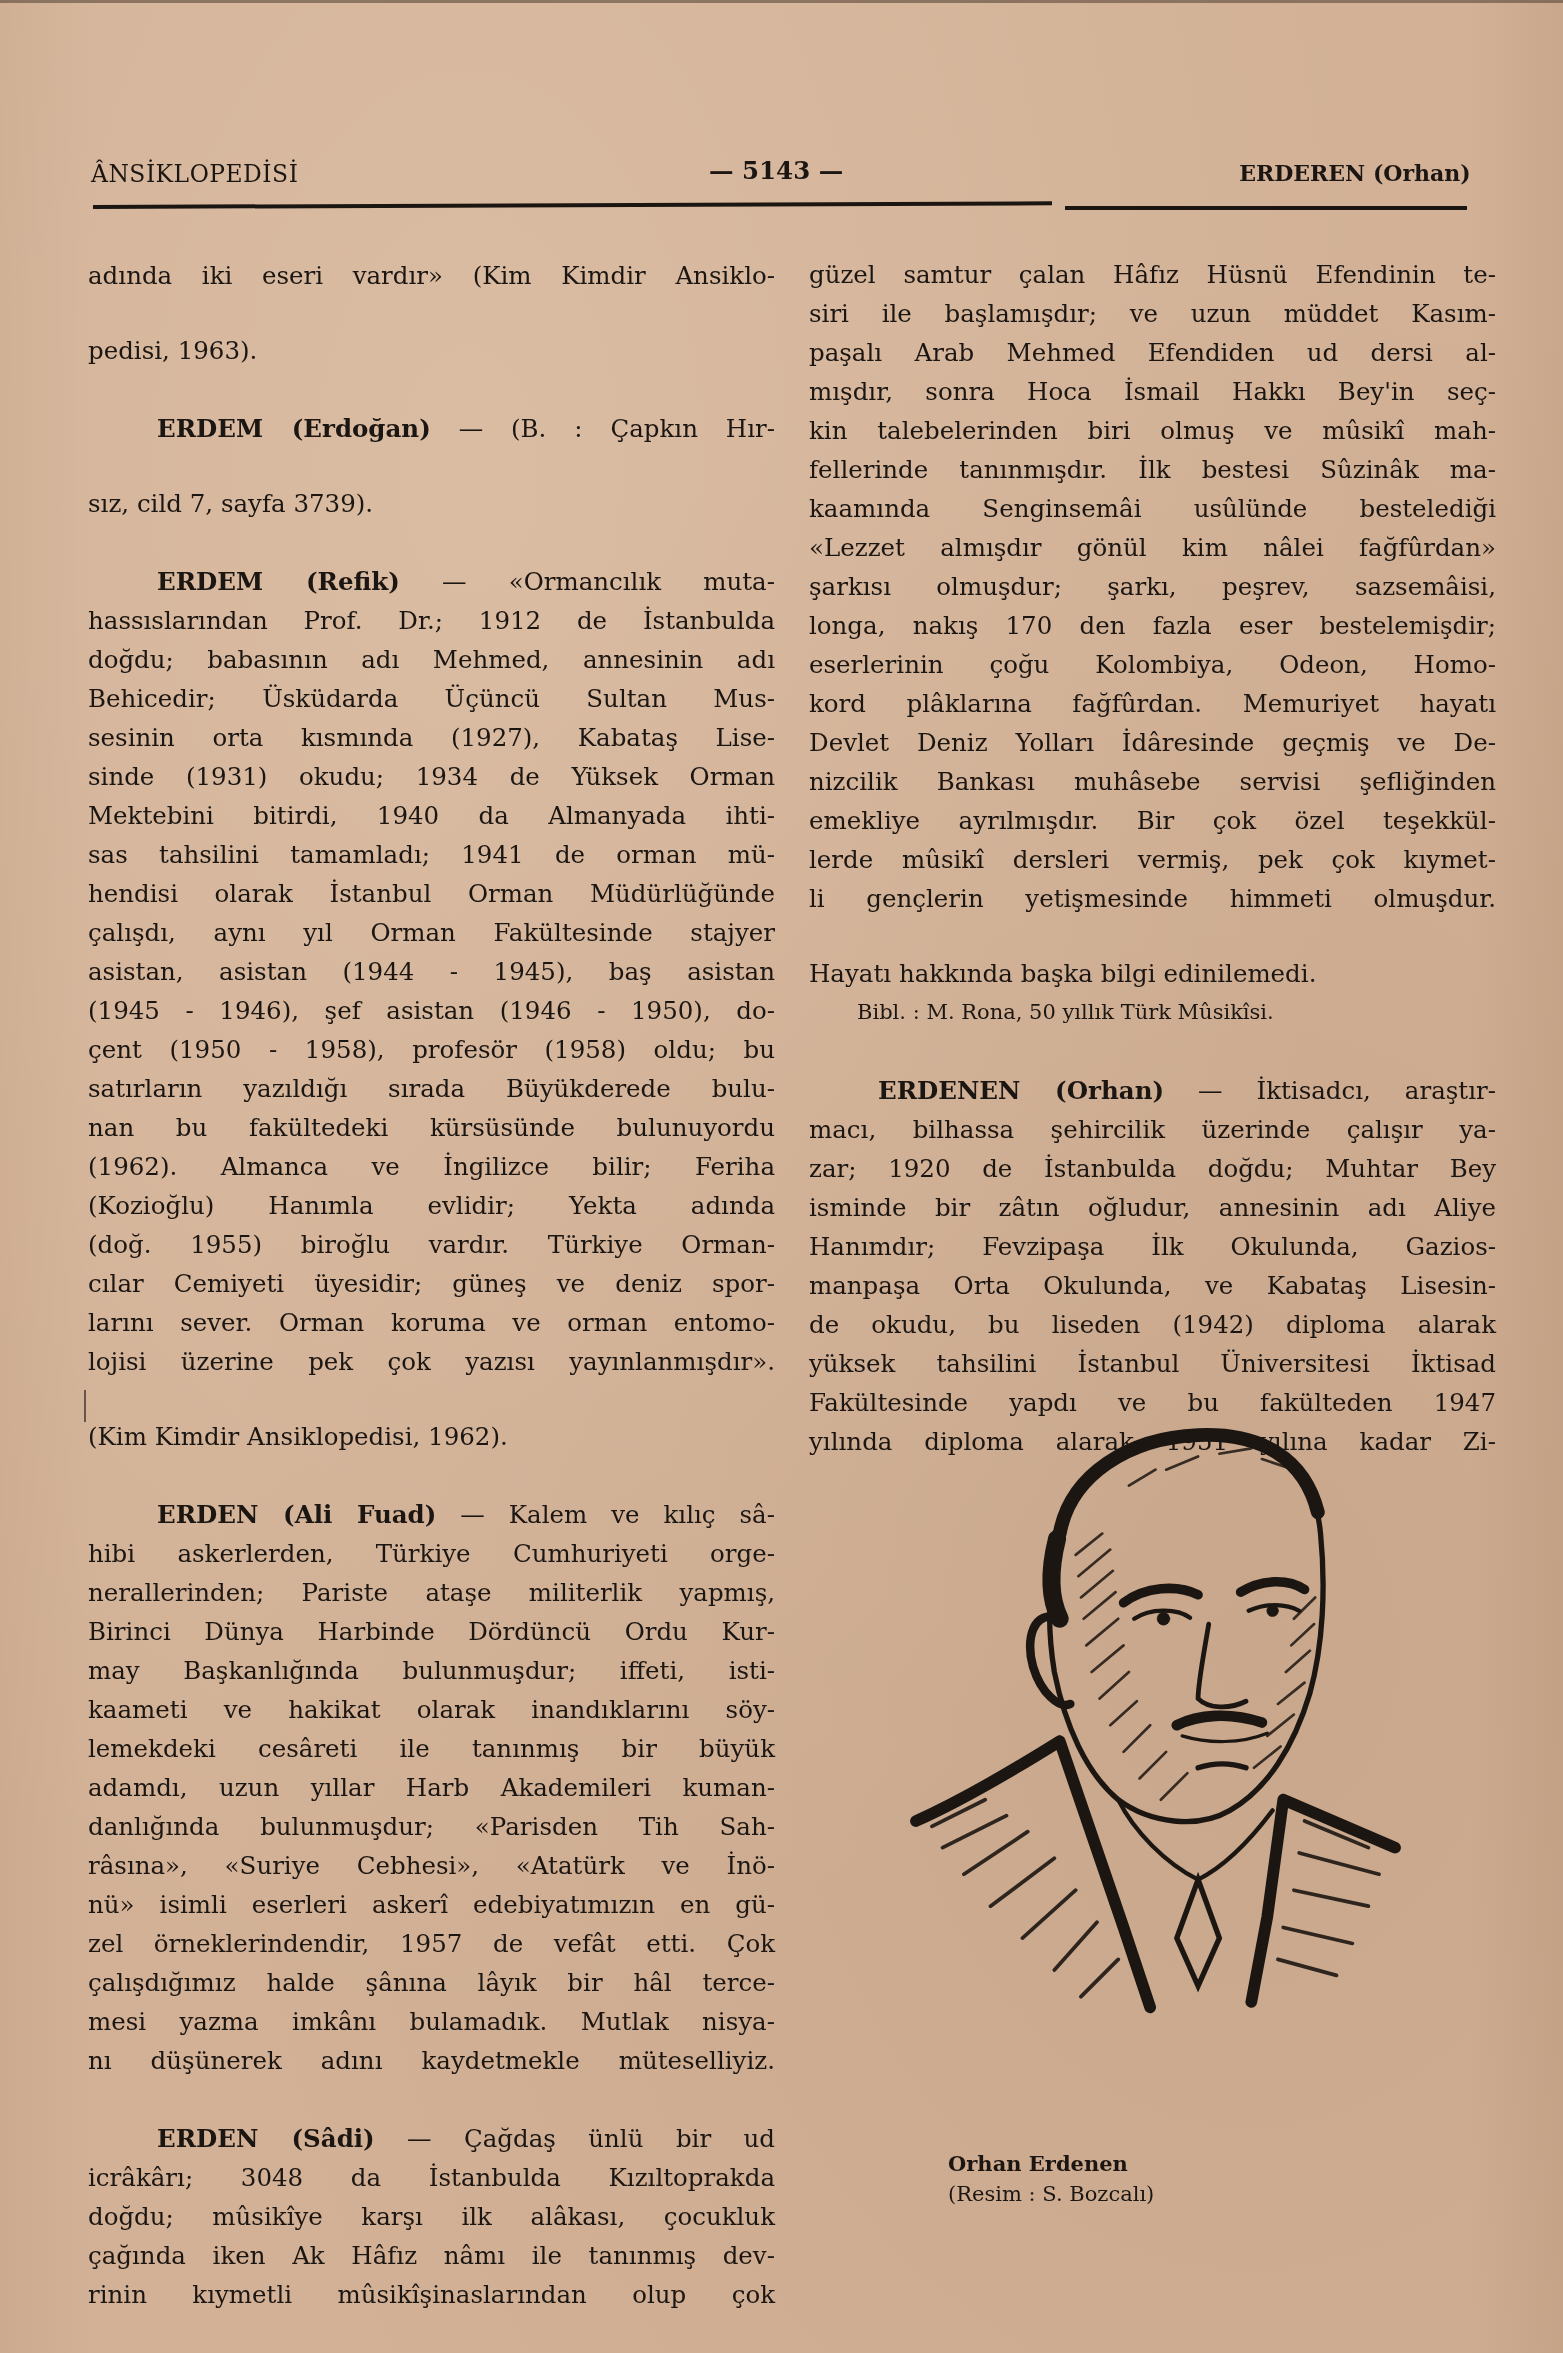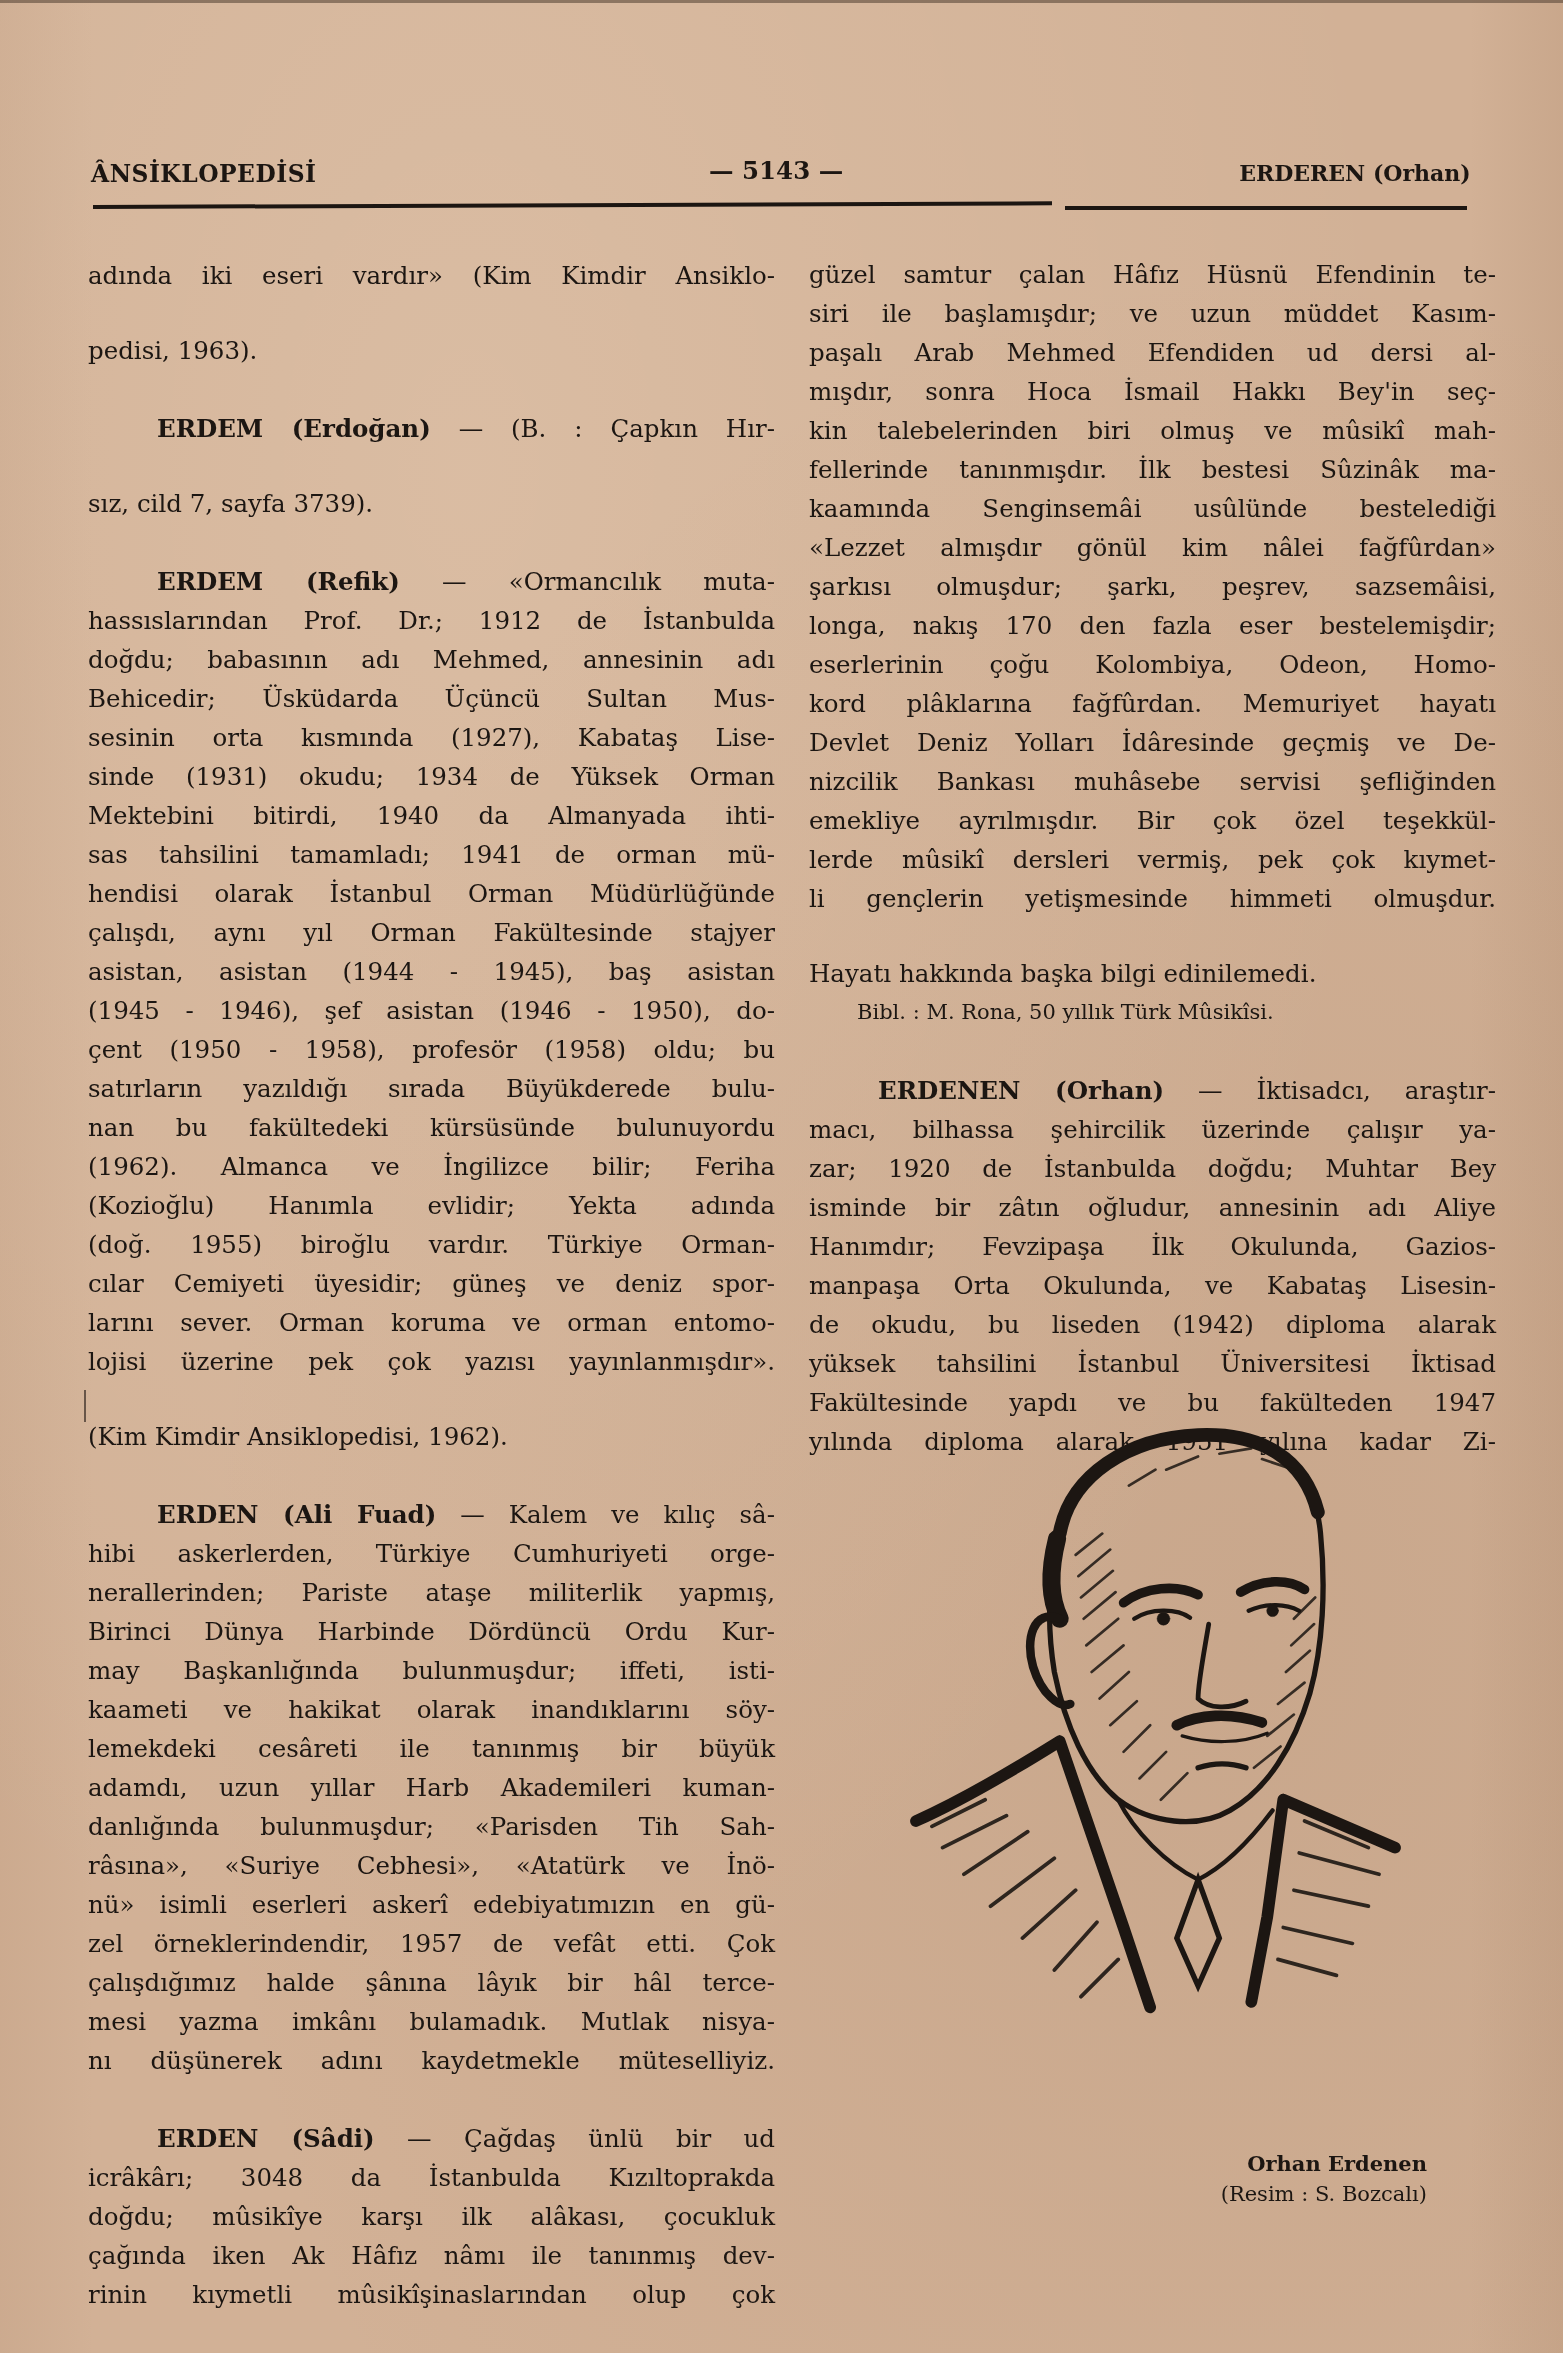--- a/index.html
+++ b/index.html
@@ -11,41 +11,41 @@
       radial-gradient(ellipse at 80% 70%, rgba(120,80,50,0.10), rgba(0,0,0,0) 60%),
       linear-gradient(90deg, rgba(150,110,80,0.10), rgba(0,0,0,0) 6%, rgba(0,0,0,0) 94%, rgba(150,110,80,0.15));
     font-family: "DejaVu Serif", "Liberation Serif", serif;
     color: #1c1612;
     position: relative;
   }
   .top-edge { position: absolute; left: 0; top: 0; width: 1563px; height: 3.2px; background: #5a4838; opacity: .6; }
 
   
   .running-header { position: absolute; left: 91px; top: 160px; width: 1385px; height: 37px; }
-  .rh-left { position: absolute; left: 0; top: 0; font-weight: bold; font-size: 23.4px; letter-spacing: 0.5px; }
+  .rh-left { position: absolute; left: 0; top: 0; font-weight: normal; font-size: 23.4px; letter-spacing: 0.5px; }
   .rh-center { position: absolute; left: 618px; top: -4.3px; font-weight: bold; font-size: 24.5px; }
   .rh-right { position: absolute; right: 5.3px; top: 0; font-weight: bold; font-size: 22px; }
   .header-rule-left { position: absolute; left: 93px; top: 205px; width: 959px; height: 3.7px; background: #1c1612; transform: rotate(-0.22deg); transform-origin: left; }
   .header-rule-right { position: absolute; left: 1065px; top: 206px; width: 402px; height: 3.7px; background: #1c1612; }
 
   
   .column { position: absolute; width: 687px; font-size: 24.5px; line-height: 39px; }
   .col-left { left: 88px; top: 256px; }
   .col-right { left: 809px; top: 255px; }
   .ln { display: block; white-space: nowrap; text-align: justify; text-align-last: justify; height: 39px; }
   .ln.last { text-align-last: left; margin-top: 36px; }
   .ln.indent { padding-left: 69px; }
   .gap { display: block; height: 39px; }
   .head { font-weight: bold; }
   .bibl { display: block; white-space: nowrap; font-size: 21px; padding-left: 48px; height: 39px; }
 
   
   .portrait { position: absolute; left: 900px; top: 1395px; width: 511px; height: 703px; }
   .portrait svg { width: 100%; height: 100%; }
-  .caption { position: absolute; left: 948px; top: 2149px; width: 479px; text-align: right; font-size: 21px; line-height: 30px; }
+  .caption { position: absolute; left: 948px; top: 2149px; width: 479px; text-align: left; font-size: 21px; line-height: 30px; }
   .caption .name { font-weight: bold; }
   .margin-mark { position: absolute; left: 84px; top: 1390px; width: 1.6px; height: 32px; background: #3a2e26; opacity: .7; }
 </style>
 </head>
 <body>
 
 <div class="top-edge"></div>
 
 <div class="running-header">
   <span class="rh-left">ÂNSİKLOPEDİSİ</span>

